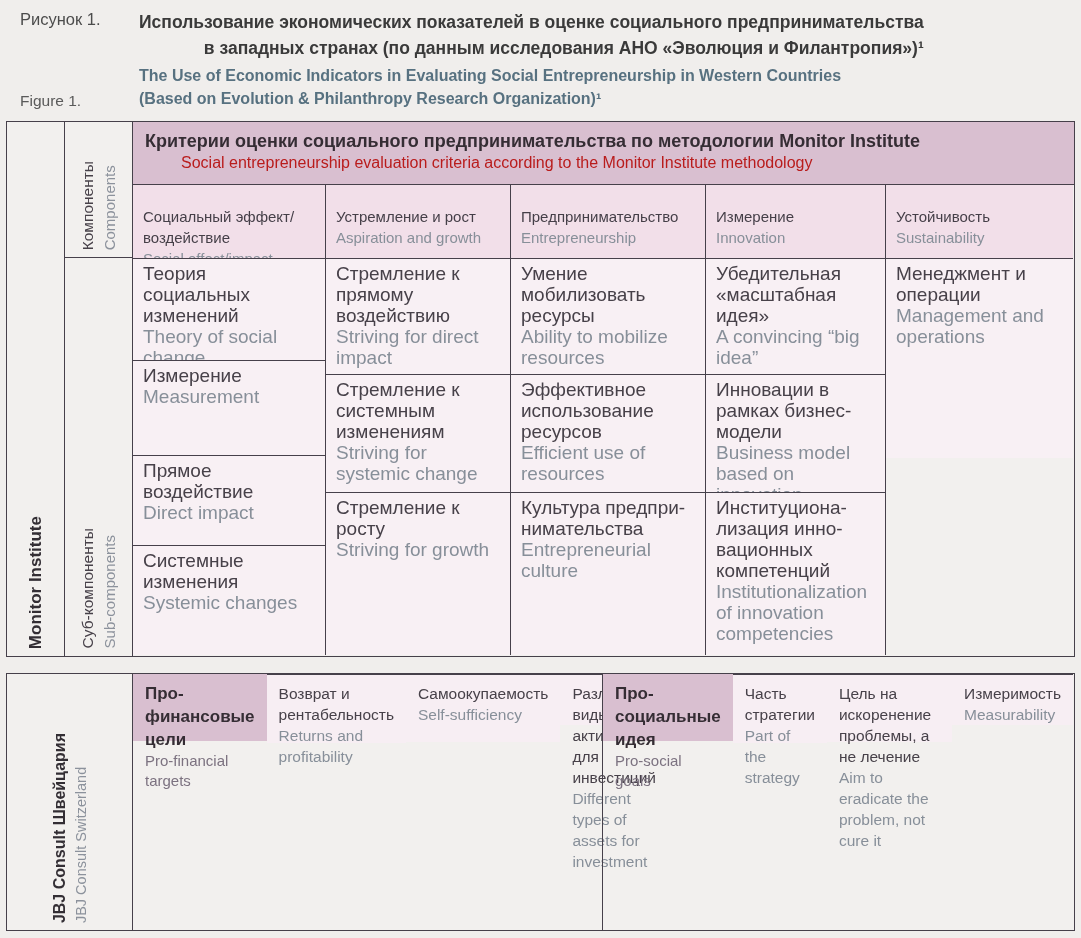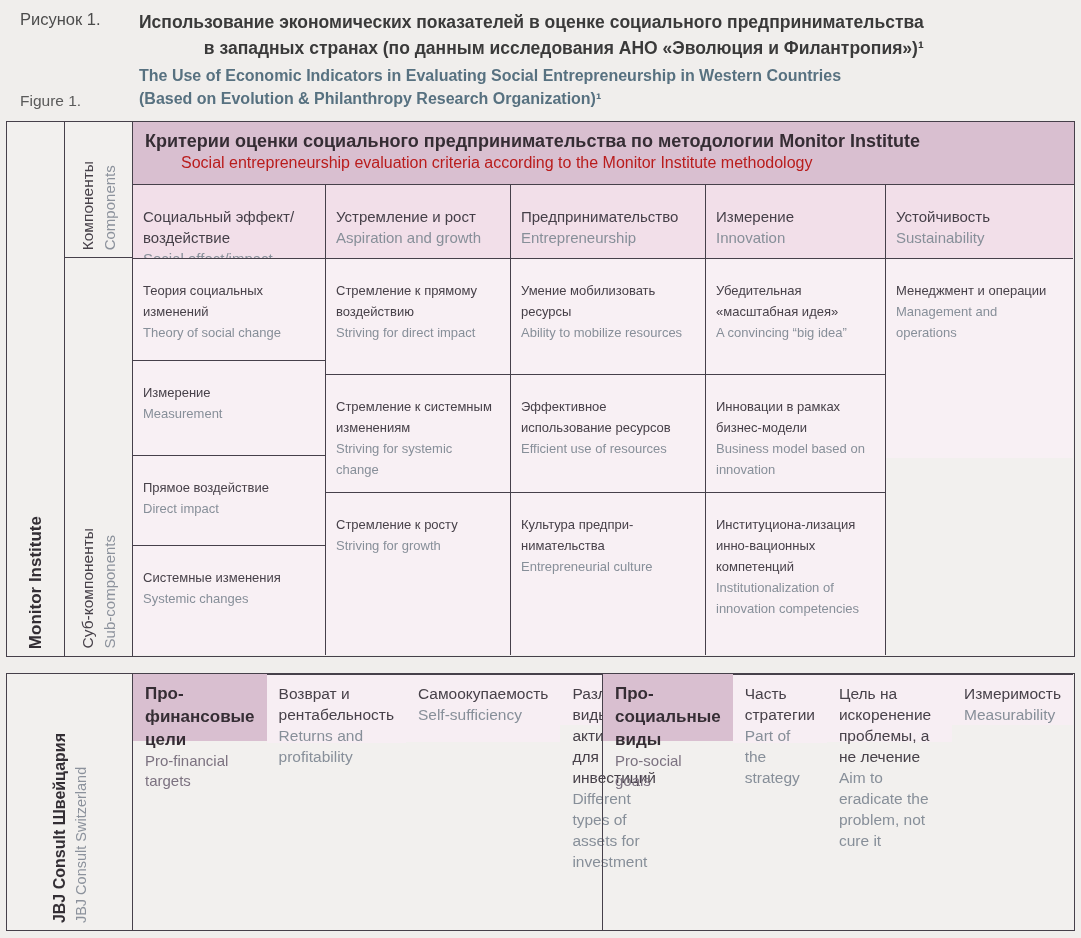--- a/index.html
+++ b/index.html
@@ -38,21 +38,21 @@
   .t1-main { flex:1 1 auto; display:flex; flex-direction:column; }
   .band { height:63px; background:#d9bfd0; border-bottom:1.5px solid #46404a; padding:7px 12px 0 12px; }
   .band-ru { font-size:18px; font-weight:bold; color:#352d34; line-height:24px; }
   .band-en { font-size:16px; color:#b91c1c; line-height:20px;margin-left:36px; }
   .cols { display:flex; height:470px; }
   .col { display:flex; flex-direction:column; }
   .col + .col { border-left:1.5px solid #46404a; }
   .c0{width:192px;} .c1{width:185px;} .c2{width:195px;} .c3{width:180px;} .c4{width:188px;}
   .hcell { height:73px; background:#f2dfe9; padding:21px 10px 0 10px; font-size:15px; line-height:21px; }
   .hcell .ru { color:#453f48; }
-  .cell { background:#f8f0f4; border-top:1.5px solid #46404a; padding:21px 12px 0 10px; font-size:13px; line-height:21px; }
+  .cell { background:#f8f0f4; border-top:1.5px solid #46404a; padding:4px 12px 0 10px; font-size:19px; line-height:21px; }
 
   
   .t2 { top:673px; width:1069px; height:258px; }
   .t2-side { width:126px; flex:0 0 126px; border-right:1.5px solid #46404a; }
   .t2-side .vcell { height:100%; }
   .v-jbj-ru { font-size:16px; font-weight:bold; color:#332e34; line-height:23px; }
   .v-jbj-en { font-size:14.5px; color:#8c929c; line-height:20px; }
   .t2col { display:flex; flex-direction:row; }
   .t2c0 { width:469px; } .t2c1 { width:471px; border-left:1.5px solid #46404a; }
   .hcell2 { height:67px; background:#d9bfd0; padding:8px 12px 0 12px; }
@@ -231,21 +231,21 @@
         <span class="en">Self-sufficiency</span>
       </div>
       <div class="cell2 r3">
         <span class="ru">Различные виды активов для инвестиций</span>
         <span class="en">Different types of assets for investment</span>
       </div>
     </div>
 
     <div class="t2col t2c1">
       <div class="hcell2">
-        <span class="ru">Про-социальные виды</span>
+        <span class="ru">Про-социальные идея</span>
         <span class="en">Pro-social goals</span>
       </div>
       <div class="cell2 r1">
         <span class="ru">Часть стратегии</span>
         <span class="en">Part of the strategy</span>
       </div>
       <div class="cell2 r2">
         <span class="ru">Цель на искоренение проблемы, а не лечение</span>
         <span class="en">Aim to eradicate the problem, not cure it</span>
       </div>

